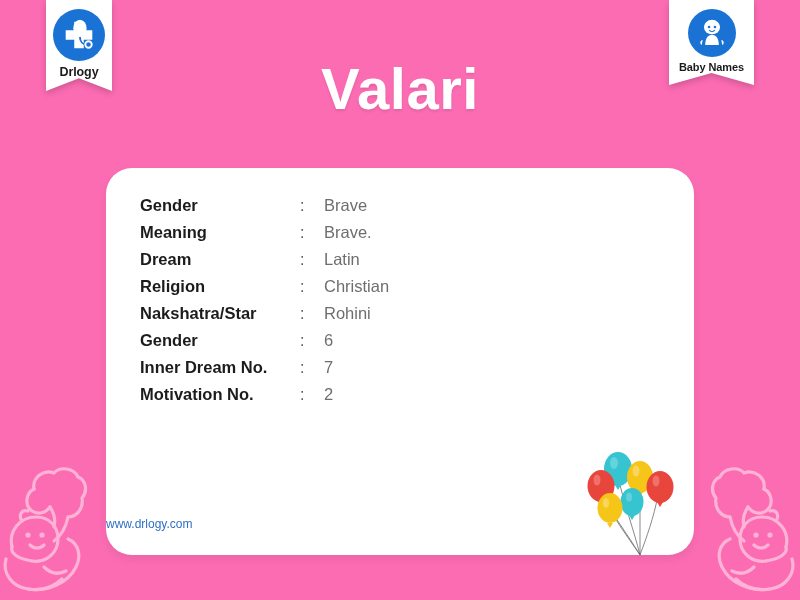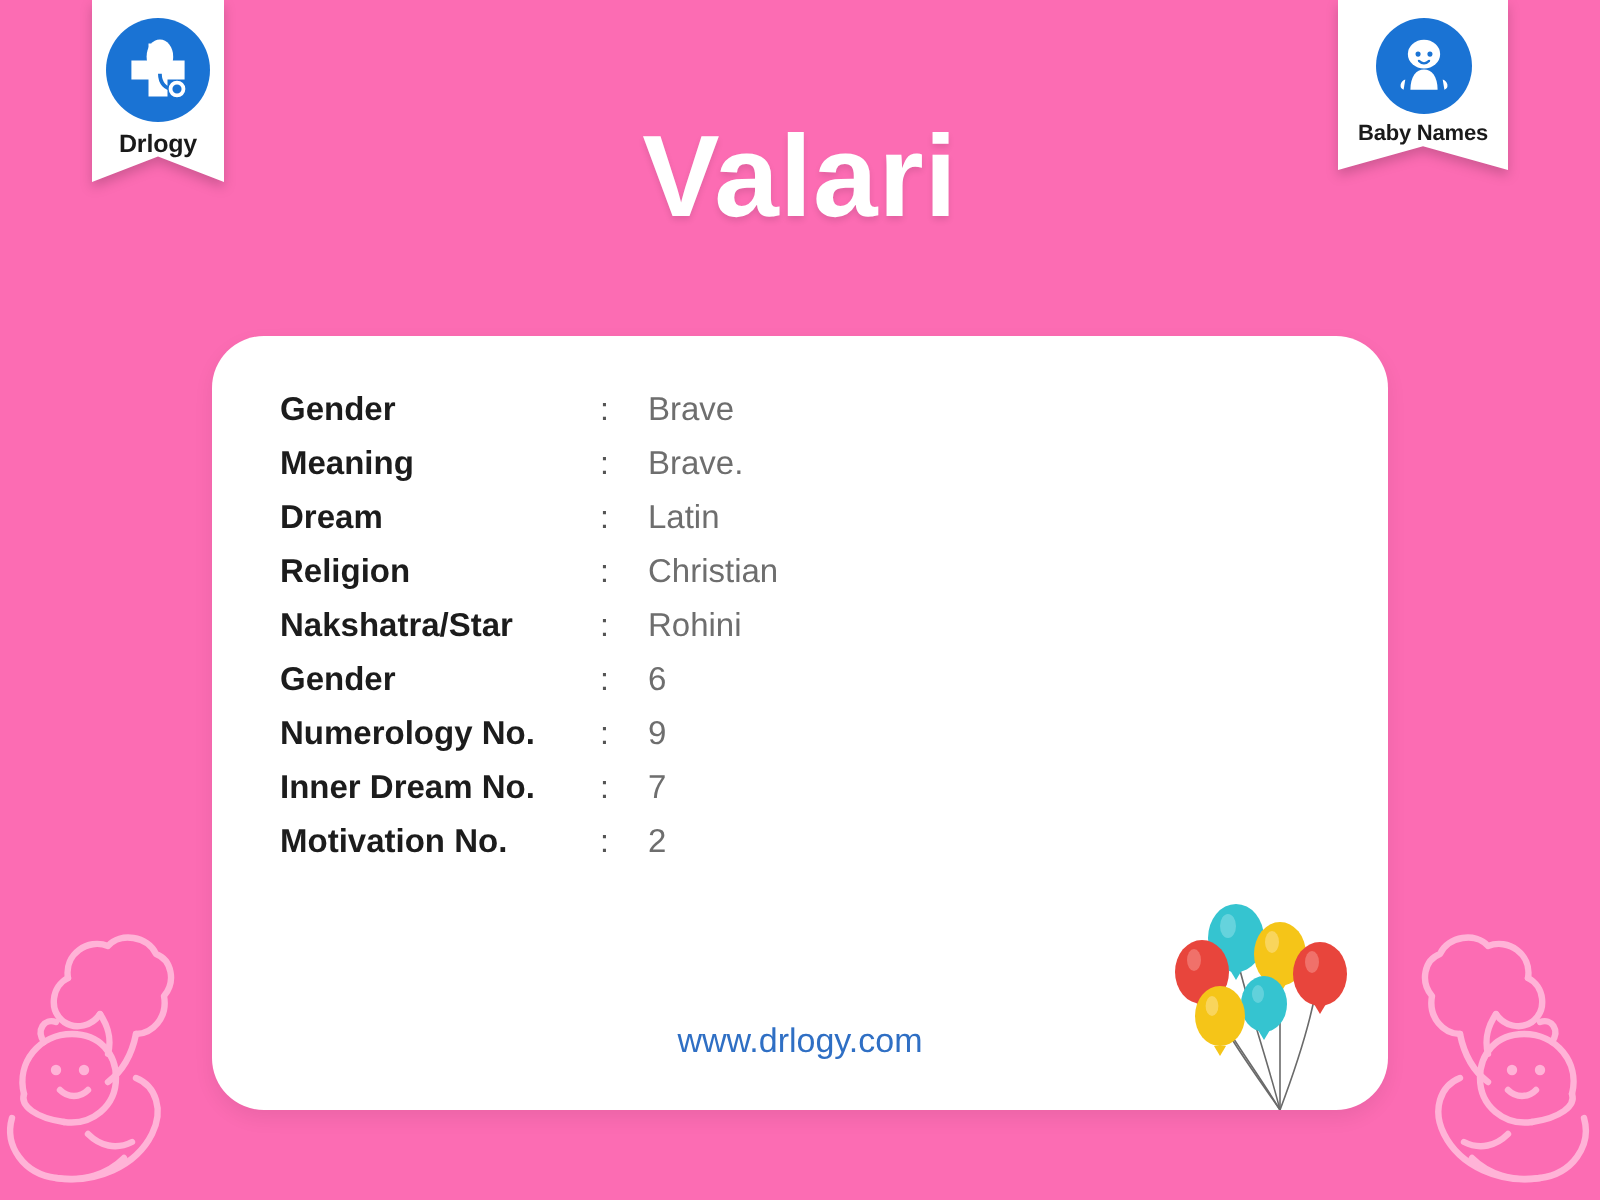--- a/index.html
+++ b/index.html
@@ -121,22 +121,21 @@
     color: #6e6e6e;
     font-weight: normal;
     padding-left: 2px;
   }
 
   .site-link {
     position: absolute;
     left: 0;
     width: 100%;
     bottom: 24px;
-    text-align: center;
-    font-size: 17px;
+    font-size: 12px;
     color: #2f6fc4;
     text-decoration: none;
   }
 
   
   .balloons {
     position: absolute;
     right: 6px;
     bottom: -6px;
     width: 104px;
@@ -249,25 +248,20 @@
         <td class="label">Nakshatra/Star</td>
         <td class="sep">:</td>
         <td class="value">Rohini</td>
       </tr>
       <tr>
         <td class="label">Gender</td>
         <td class="sep">:</td>
         <td class="value">6</td>
       </tr>
       <tr>
-        <td class="label">Numerology No.</td>
-        <td class="sep">:</td>
-        <td class="value">9</td>
-      </tr>
-      <tr>
         <td class="label">Inner Dream No.</td>
         <td class="sep">:</td>
         <td class="value">7</td>
       </tr>
       <tr>
         <td class="label">Motivation No.</td>
         <td class="sep">:</td>
         <td class="value">2</td>
       </tr>
     </tbody>

